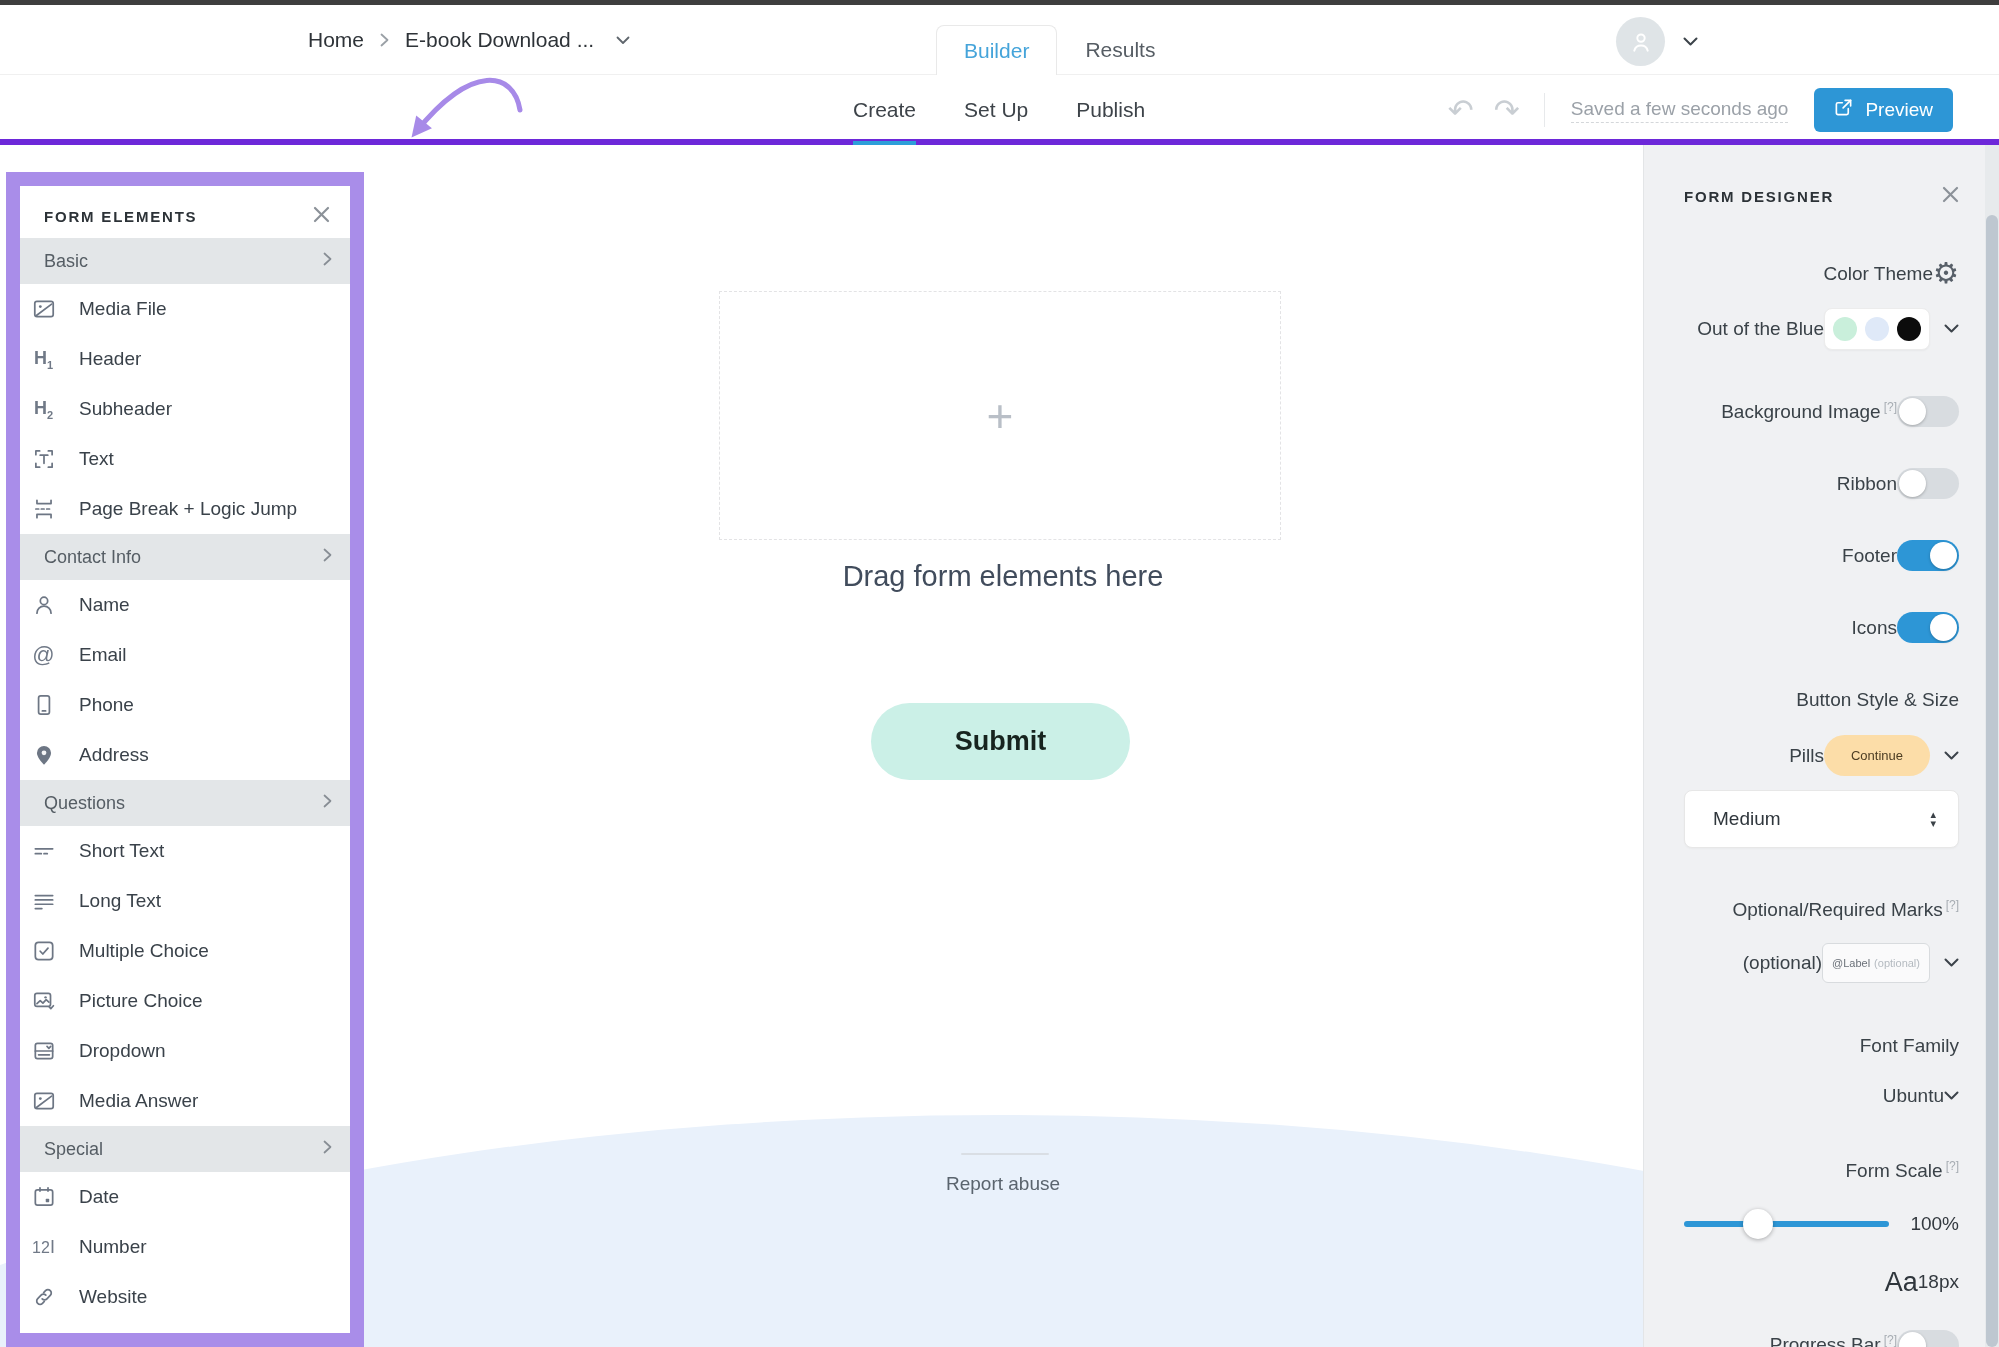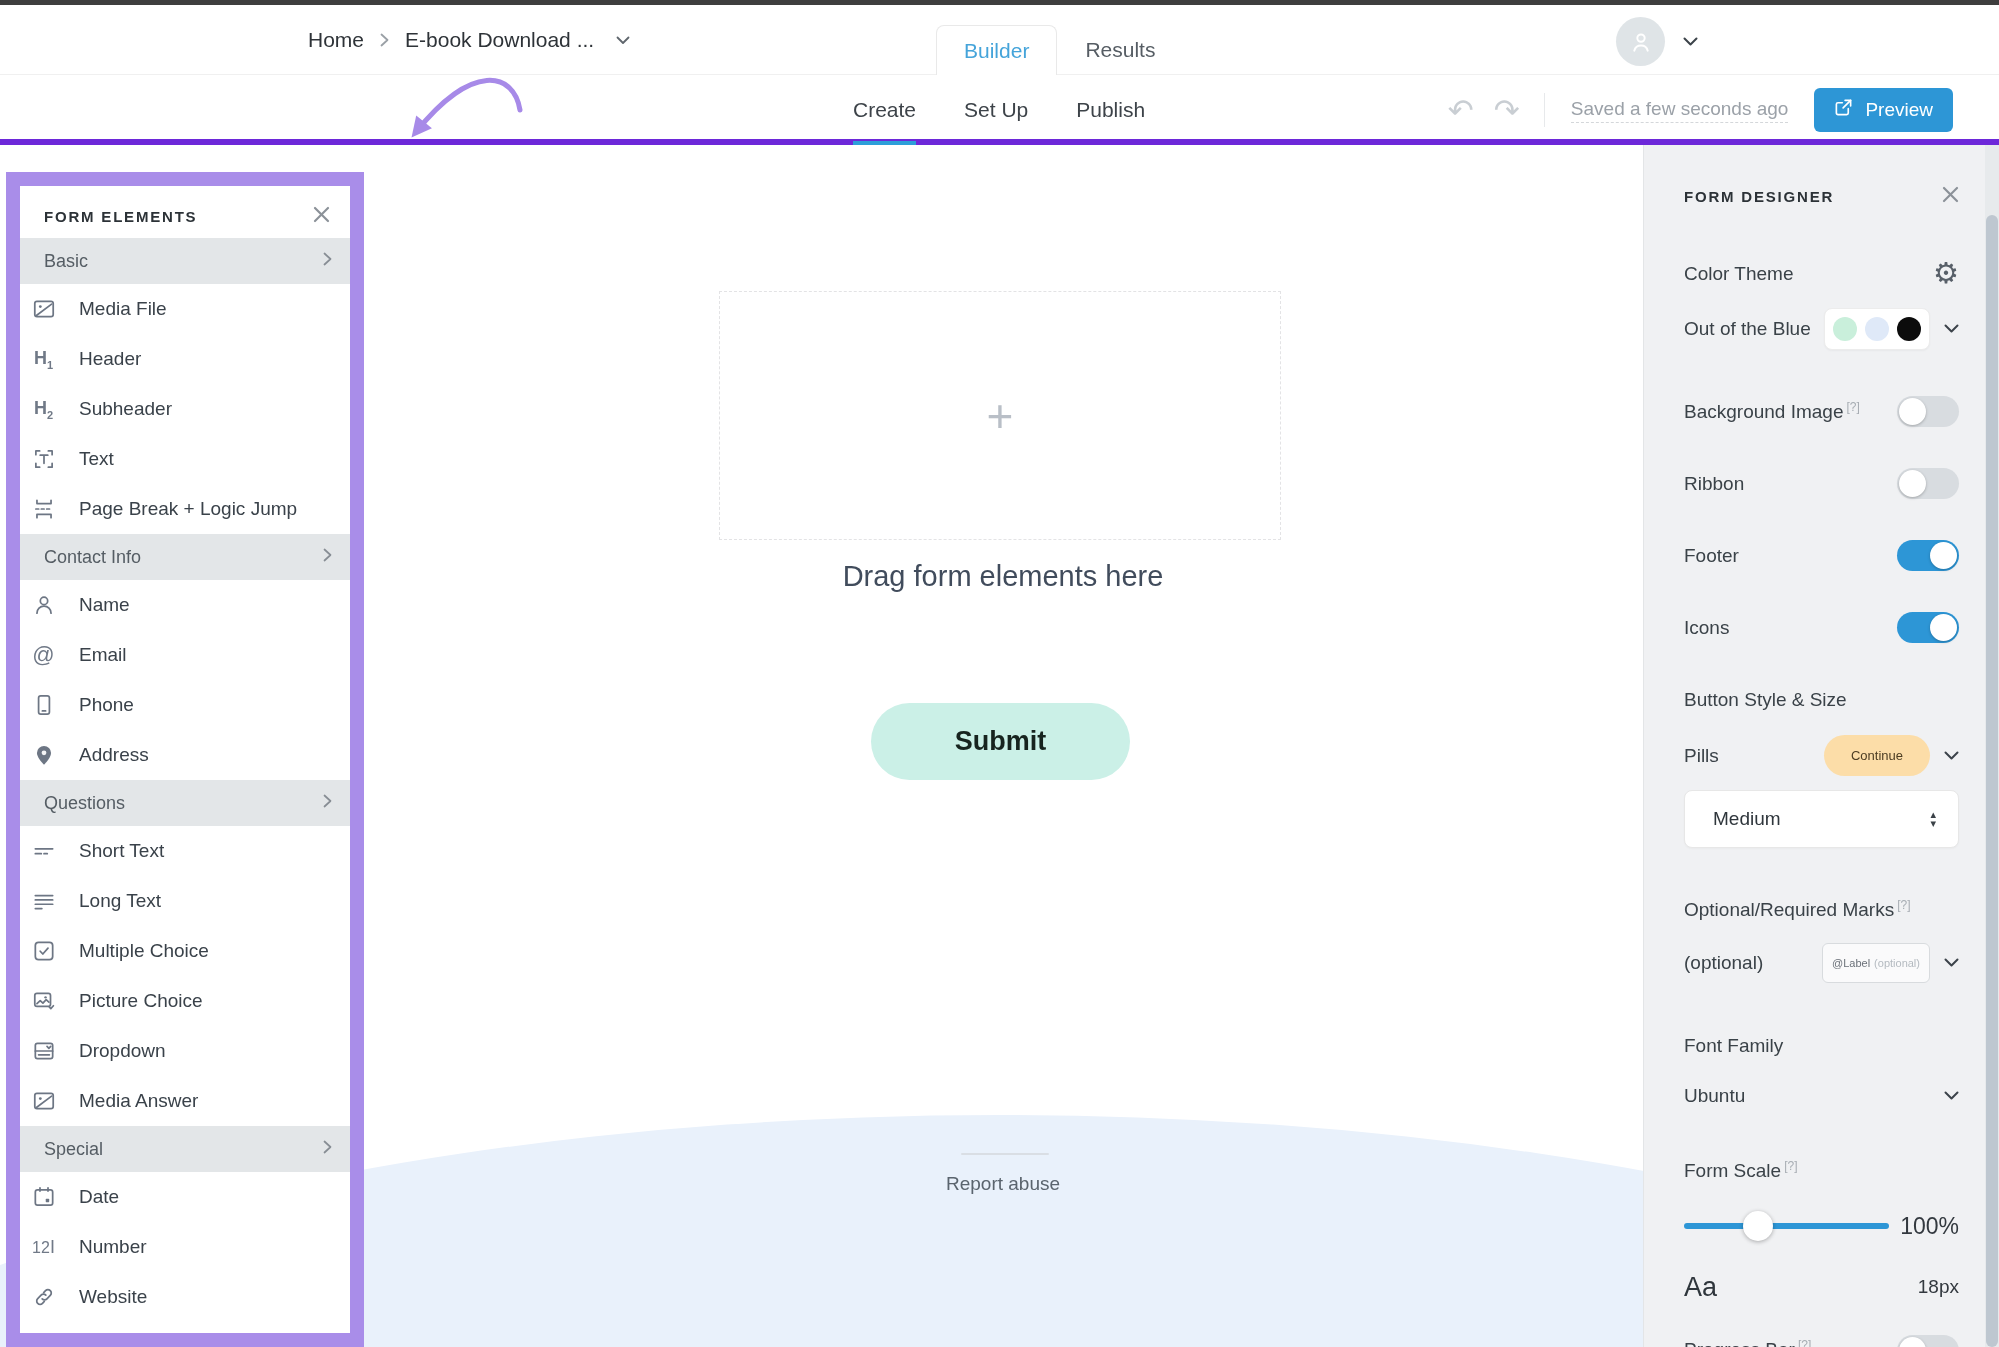--- a/index.html
+++ b/index.html
@@ -61,21 +61,21 @@
   .item-icon { width:27px; display:flex; align-items:center; justify-content:center; margin-right:22px; color:#6d7684; }
   .ticon { font-family:"Liberation Sans", sans-serif; font-size:18px; font-weight:bold; color:#707987; }
   .ticon sub { font-size:11px; }
   .item-label { font-size:19px; color:#3a424a; }
 
   
   .rp { position:absolute; left:1643px; top:145px; width:356px; height:1202px; background:#f0f1f3; border-left:1px solid #e3e5e7; z-index:6; }
   .rp-content { position:absolute; left:40px; right:40px; top:0; }
   .rp-titlerow { margin-top:41px; display:flex; align-items:center; justify-content:space-between; }
   .rp-title { font-size:15px; font-weight:bold; letter-spacing:1.8px; color:#2c3237; }
-  .rp-row { display:flex; align-items:center; justify-content:space-between; }
+  .rp-row { display:flex; align-items:center; justify-content:flex-end; }
   .rp-label { font-size:19px; color:#3a4248; }
   .help { font-size:12px; color:#a7adb3; vertical-align:super; margin-left:3px; }
   .ctl { display:flex; align-items:center; gap:14px; }
 
   .swatchbox { width:106px; height:42px; background:#fff; border:1px solid #ececec; border-radius:8px; display:flex; align-items:center; justify-content:center; gap:8px; box-shadow:0 1px 2px rgba(0,0,0,0.04); }
   .sw { width:24px; height:24px; border-radius:50%; }
 
   .toggle { width:62px; height:31px; border-radius:16px; background:#d8dce0; position:relative; }
   .toggle .knob { position:absolute; top:2px; left:2px; width:27px; height:27px; border-radius:50%; background:#fff; box-shadow:0 1px 3px rgba(0,0,0,0.25); }
   .toggle.on { background:#2d96d6; }
@@ -87,21 +87,21 @@
   .select-box .val { font-size:19px; color:#2f363c; }
   .updown { display:flex; flex-direction:column; line-height:9px; font-size:11px; color:#3a4147; }
 
   .chip { width:108px; height:40px; border:1px solid #d8dbde; border-radius:6px; background:rgba(255,255,255,0.65); display:flex; align-items:center; justify-content:center; gap:4px; }
   .chip .c1 { font-size:11px; color:#6b7179; }
   .chip .c2 { font-size:11px; color:#b4bac0; }
 
   .slider-row { display:flex; align-items:center; }
   .slider-track { position:relative; width:205px; height:6px; border-radius:3px; background:#2d96d6; }
   .slider-knob { position:absolute; top:-12px; left:calc(36% - 15px); width:30px; height:30px; border-radius:50%; background:#fff; box-shadow:0 1px 4px rgba(0,0,0,0.3); }
-  .slider-val { margin-left:auto; font-size:23px; color:#33393f; }
+  .slider-val { margin-left:auto; font-size:19px; color:#33393f; }
   .aa { font-size:27px; color:#2f363c; }
   .px-val { font-size:19px; color:#33393f; }
 
   .rp-scroll { position:absolute; right:0; top:0; bottom:0; width:14px; background:#e7eaec; }
   .rp-thumb { position:absolute; left:1px; right:1px; top:70px; bottom:0; border-radius:8px; background:#bec7d0; }
 
   svg.stroke { fill:none; stroke-linecap:round; stroke-linejoin:round; }
 </style>
 </head>
 <body>

